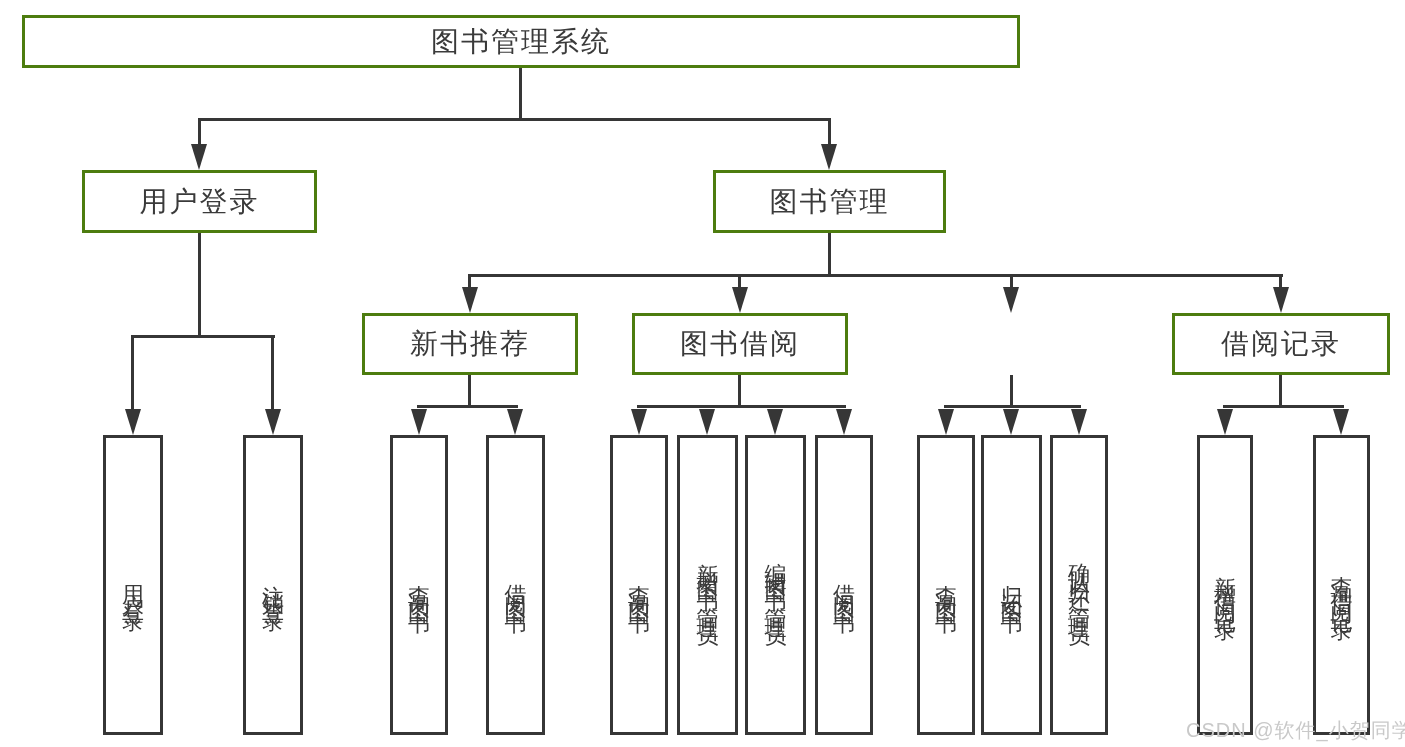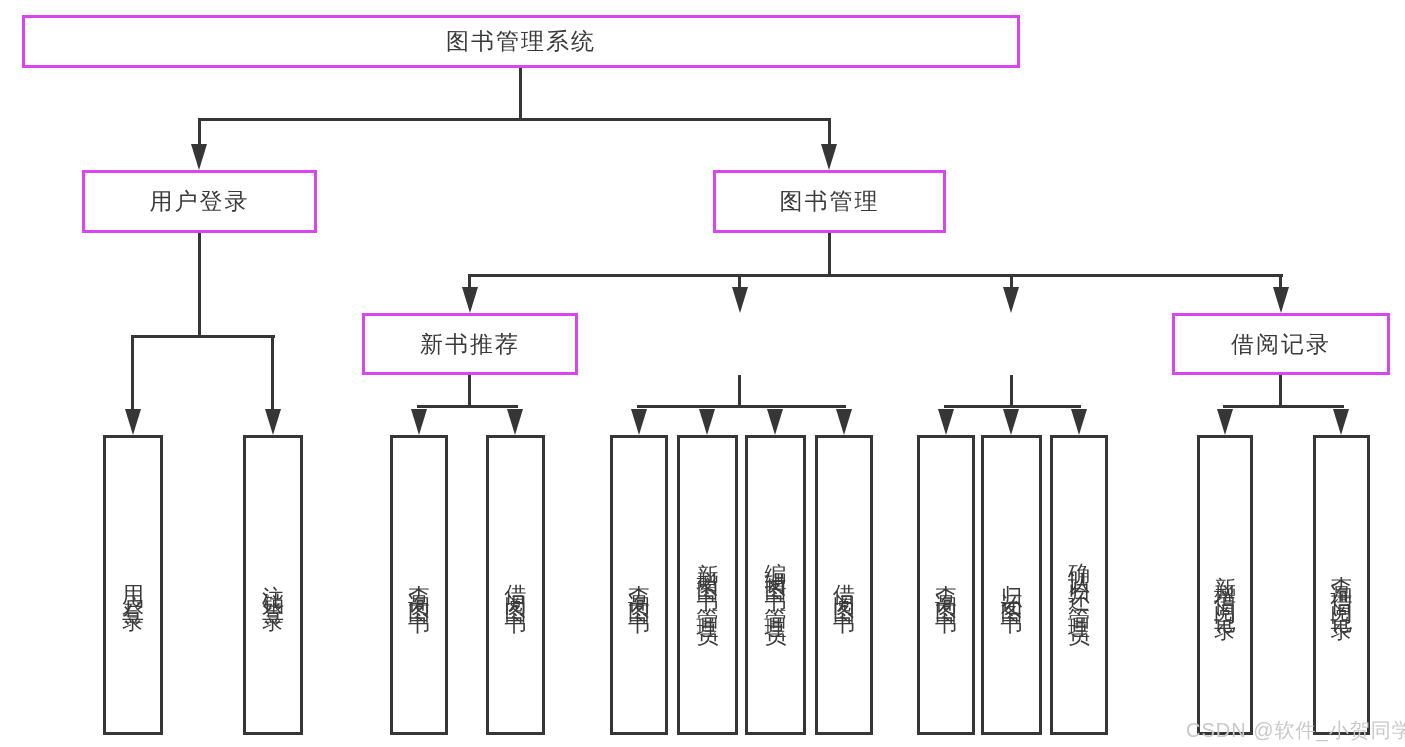--- a/index.html
+++ b/index.html
@@ -3,23 +3,23 @@
 <meta charset="utf-8">
 <style>
   html,body{margin:0;padding:0;background:#ffffff;}
   .canvas{
     position:relative;width:1405px;height:747px;background:#ffffff;
     font-family:"Liberation Sans","DejaVu Sans",sans-serif;
     overflow:hidden;
   }
   .hbox{
     position:absolute;box-sizing:border-box;
-    border:3px solid #d946ef;background:#ffffff;
+    border:3px solid #4d7c0f;background:#ffffff;
     display:flex;align-items:center;justify-content:center;
-    font-size:23px;letter-spacing:2px;color:#3a3a3a;
+    font-size:28px;letter-spacing:2px;color:#3a3a3a;
   }
   .vbox{
     position:absolute;box-sizing:border-box;
     border:3px solid #363636;background:#ffffff;
     display:flex;align-items:center;justify-content:center;
     writing-mode:vertical-rl;text-orientation:mixed;
     font-size:22px;letter-spacing:9px;color:#3a3a3a;
     top:435px;height:300px;
   }
   .line{position:absolute;background:#363636;}
@@ -83,20 +83,21 @@
   <div class="arrow" style="left:1071px;top:409px"></div>
   <div class="arrow" style="left:1217px;top:409px"></div>
   <div class="arrow" style="left:1333px;top:409px"></div>
 
   <div class="hbox" style="left:22px;top:15px;width:998px;height:53px">图书管理系统</div>
 
   <div class="hbox" style="left:82px;top:170px;width:235px;height:63px">用户登录</div>
   <div class="hbox" style="left:713px;top:170px;width:233px;height:63px">图书管理</div>
 
   <div class="hbox" style="left:362px;top:313px;width:216px;height:62px">新书推荐</div>
+  <div class="hbox" style="left:632px;top:313px;width:216px;height:62px">图书借阅</div>
   <div class="hbox" style="left:1172px;top:313px;width:218px;height:62px">借阅记录</div>
 
   <div class="vbox" style="left:103px;width:60px">用户登录</div>
   <div class="vbox" style="left:243px;width:60px">注销登录</div>
 
   <div class="vbox" style="left:390px;width:58px">查询图书</div>
   <div class="vbox" style="left:486px;width:59px">借阅图书</div>
 
   <div class="vbox" style="left:610px;width:58px">查询图书</div>
   <div class="vbox" style="left:677px;width:61px">新增图书（管理员）</div>

